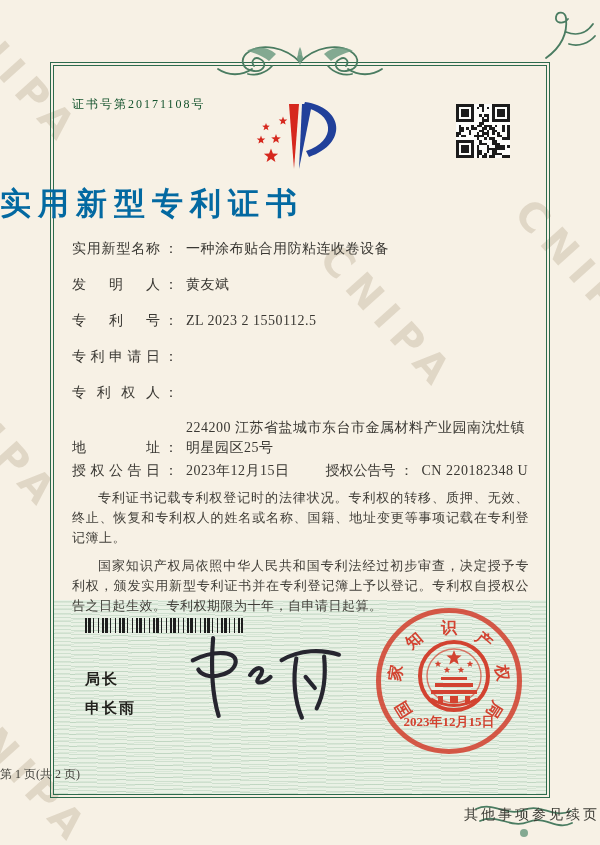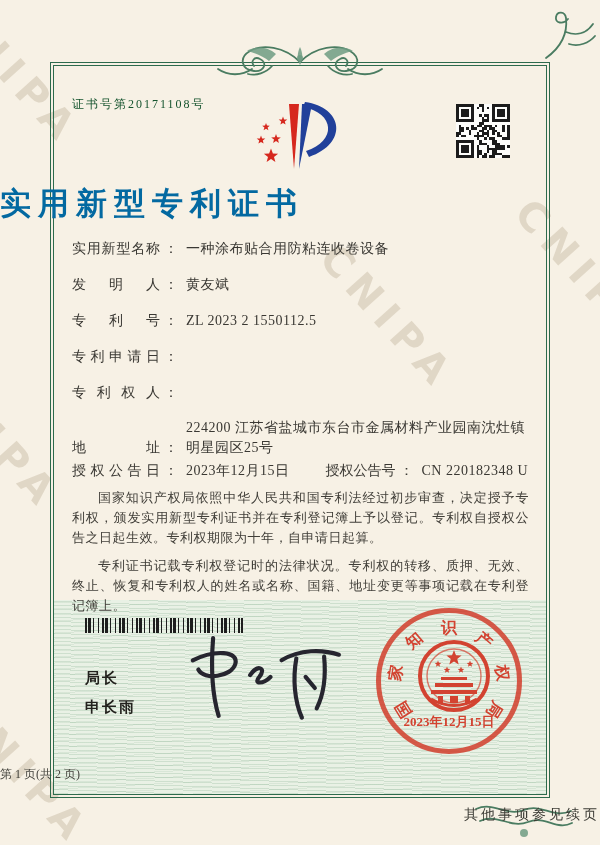--- a/index.html
+++ b/index.html
@@ -50,21 +50,21 @@
       repeating-linear-gradient(2deg, rgba(96,152,112,.20) 0 1px, transparent 1px 4px),
       repeating-linear-gradient(-3deg, rgba(96,152,112,.12) 0 1px, transparent 1px 6px),
       #e9f1e5}
 
   .barcode{position:absolute;left:85px;top:618px;width:158px;height:15px;
     background:
       repeating-linear-gradient(90deg,#1e1e1e 0 2px,transparent 2px 3px,#1e1e1e 3px 6px,
         transparent 6px 8px,#1e1e1e 8px 9px,transparent 9px 13px,#1e1e1e 13px 14px,transparent 14px 17px)}
 
   .signature{position:absolute;left:165px;top:620px}
-  .officer{position:absolute;left:85px;top:664px;font-family:Liberation Serif, serif;
+  .officer{position:absolute;left:85px;top:664px;font-family:Liberation Sans, sans-serif;
            font-weight:bold;font-size:15px;color:#23221e;line-height:29px;letter-spacing:2px}
 
   
   .seal{position:absolute;left:376px;top:608px;width:146px;height:146px;border-radius:50%;
         border:5px solid rgba(210,58,40,.88);opacity:.95}
   .seal-char{position:absolute;left:50%;top:50%;font-size:16px;font-weight:bold;color:var(--seal-red);
              transform-origin:center}
   .seal-emblem{position:absolute;left:36px;top:24px}
   .seal-date{position:absolute;left:0;right:0;bottom:18px;text-align:center;font-size:13px;
              font-weight:bold;color:var(--seal-red);letter-spacing:0}
@@ -307,22 +307,22 @@
         <span class="val">2023年12月15日</span>
       <span class="grant-group2">
         <span>授权公告号</span>
           <span class="col">：</span>
           <span class="val">CN 220182348 U</span>
       </span>
     </div>
   </div>
 
   <div class="paras">
+    <p>专利证书记载专利权登记时的法律状况。专利权的转移、质押、无效、终止、恢复和专利权人的姓名或名称、国籍、地址变更等事项记载在专利登记簿上。</p>
     <p>国家知识产权局依照中华人民共和国专利法经过初步审查，决定授予专利权，颁发实用新型专利证书并在专利登记簿上予以登记。专利权自授权公告之日起生效。专利权期限为十年，自申请日起算。</p>
-    <p>专利证书记载专利权登记时的法律状况。专利权的转移、质押、无效、终止、恢复和专利权人的姓名或名称、国籍、地址变更等事项记载在专利登记簿上。</p>
   </div>
 
   <div class="barcode"></div>
 
   <svg class="signature" width="185" height="112" viewBox="0 0 200 118">
     <path class="sig" d="M30,42 C54,30 80,32 76,46 C72,60 42,64 36,52"></path>
     <path class="sig" d="M52,18 C50,44 50,76 58,102"></path>
     <path class="sig" d="M92,58 C100,46 110,50 102,60 C95,68 106,68 114,60"></path>
     <path class="sig" d="M126,42 C146,30 170,30 188,36"></path>
     <path class="sig" d="M142,40 C138,62 140,86 148,104"></path>

